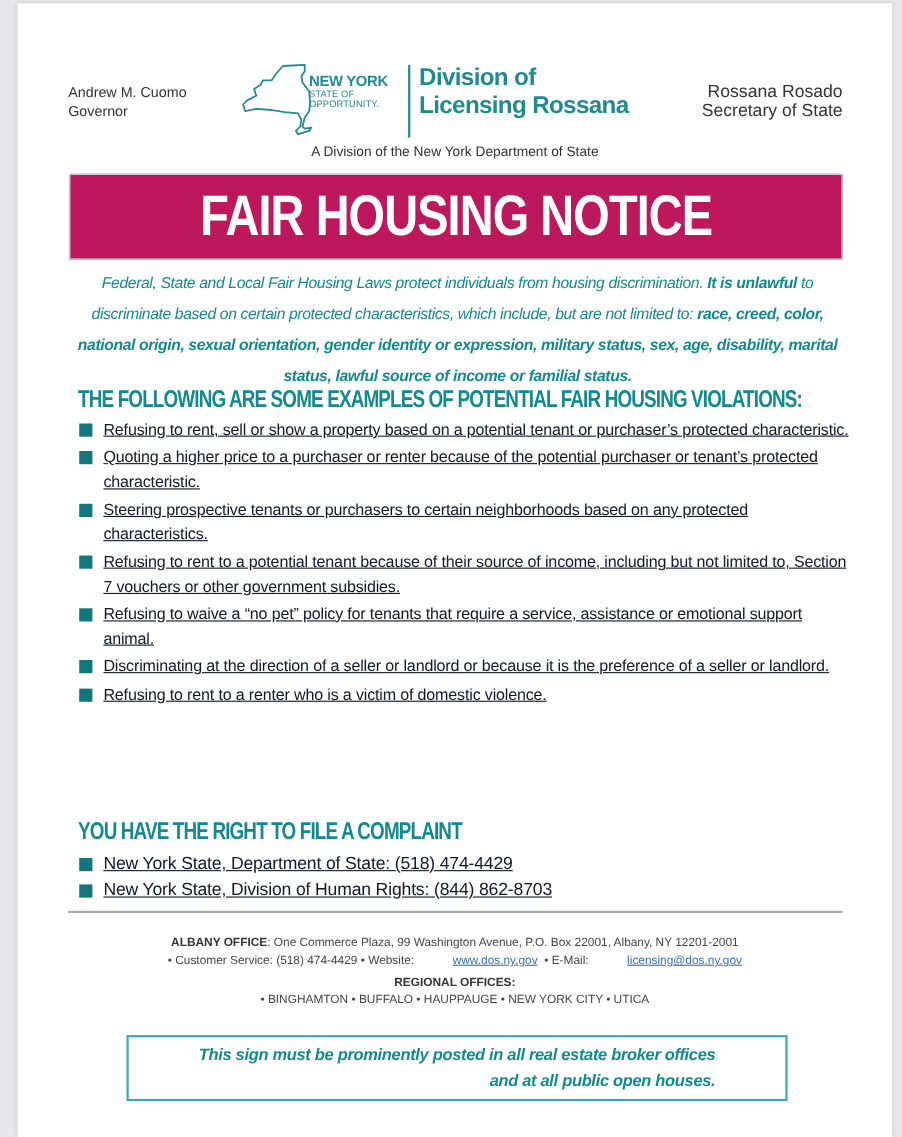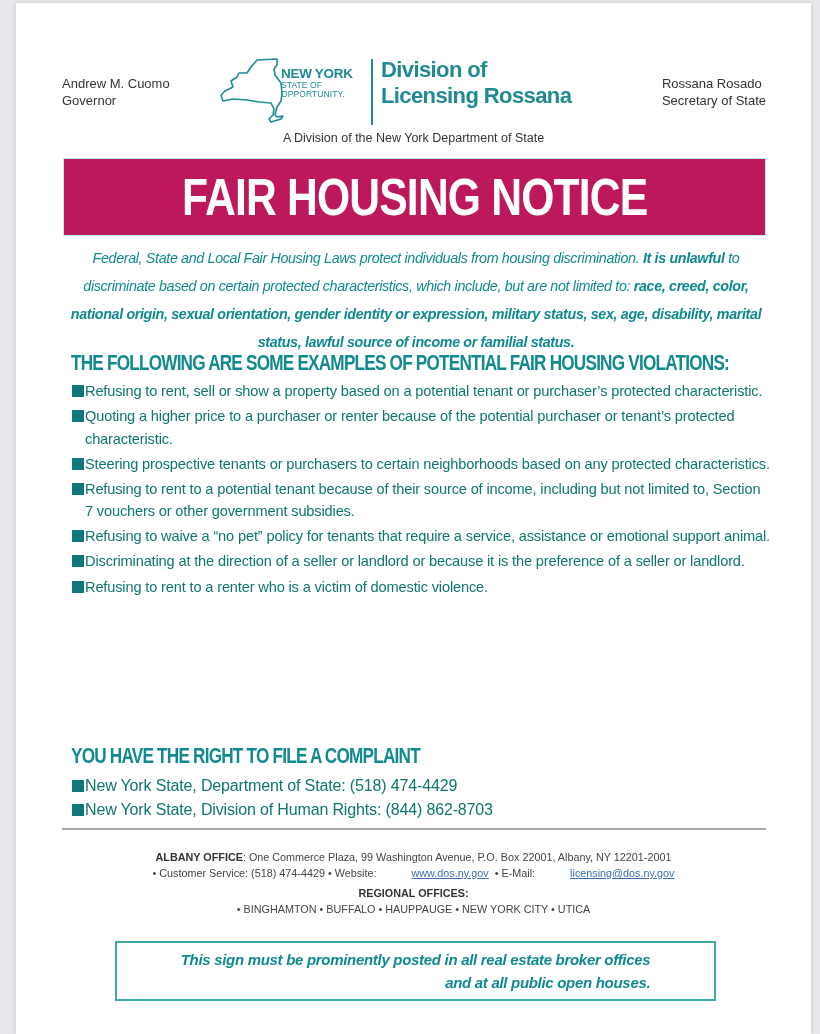--- a/index.html
+++ b/index.html
@@ -17,21 +17,21 @@
     background: #ffffff;
     box-shadow: -2px 0 4px rgba(0,0,0,0.08), 2px 0 4px rgba(0,0,0,0.08);
   }
   
   .hdr-left {
     position: absolute; left: 46px; top: 72px;
     font-size: 13px; line-height: 17px; color: #333;
   }
   .hdr-right {
     position: absolute; right: 45px; top: 72px;
-    font-size: 13px; line-height: 17px; color: #333;  margin-left: 40px;
+    font-size: 16px; line-height: 17px; color: #333; text-align: right; margin-left: 40px;
   }
   .logo {
     position: absolute; left: 203px; top: 54px; width: 370px; height: 68px;
   }
   .logo svg.map { position: absolute; left: 0; top: 0; }
   .ny-text {
     position: absolute; left: 62px; top: 10px; color: #1f8a92;
   }
   .ny-text .big { font-weight: bold; font-size: 13.5px; letter-spacing: -0.3px; line-height: 14px; }
   .ny-text .small { font-size: 8.5px; line-height: 9px; letter-spacing: 0.1px; }
@@ -68,22 +68,22 @@
   .section-head {
     position: absolute; left: 55px;
     color: #118a8f; font-weight: bold; font-size: 22px; letter-spacing: -1px;
     font-family: "Liberation Sans Narrow", "Liberation Sans", sans-serif;
     transform-origin: left center; white-space: nowrap;
   }
   .sh1 { top: 347px; transform: scaleX(0.78); }
   .sh2 { top: 740px; transform: scaleX(0.78); }
   ul.bullets { list-style: none; position: absolute; left: 56px; width: 700px; }
   ul.bullets li {
-    position: relative; padding-left: 13px;
-    font-size: 14.6px; line-height: 22.5px; color: #0f766e; letter-spacing: -0.15px;
+    position: relative; padding-left: 22px;
+    font-size: 14.6px; line-height: 22.5px; color: #0f172a; letter-spacing: -0.15px; text-decoration: underline;
   }
   ul.viol { top: 377px; }
   ul.viol li { margin-bottom: 2.6px; }
   .sq {
     position: absolute; left: 0; top: 5px; width: 12px; height: 12px; background: #11777c;
   }
   ul.comp { top: 771px; }
   ul.comp li { font-size: 16px; line-height: 24px; margin-bottom: 0; }
   ul.comp .sq { top: 6px; }
   .rule {

